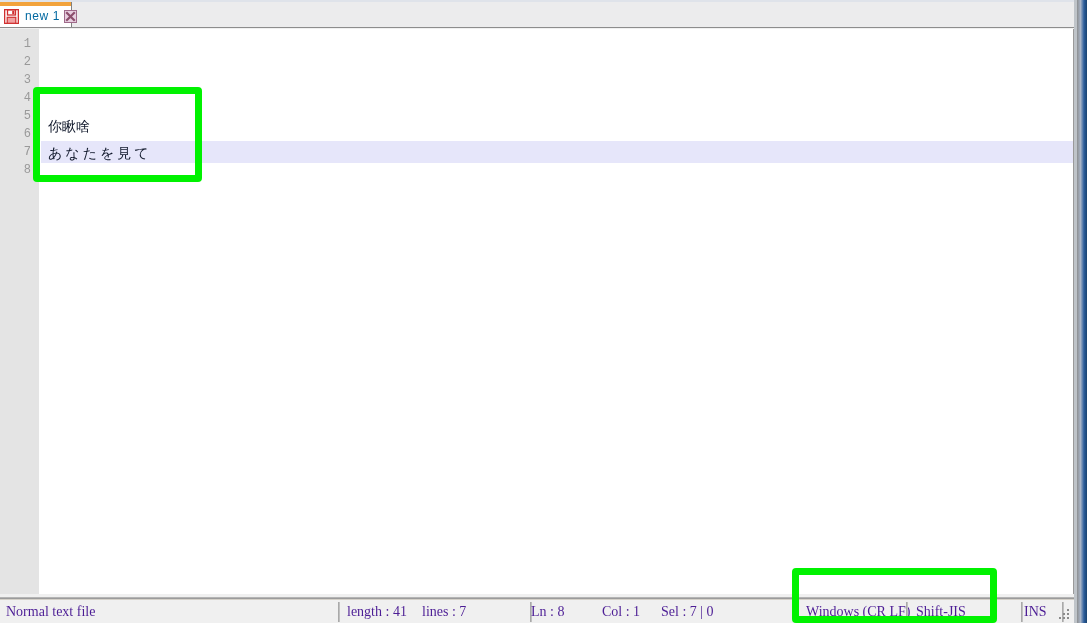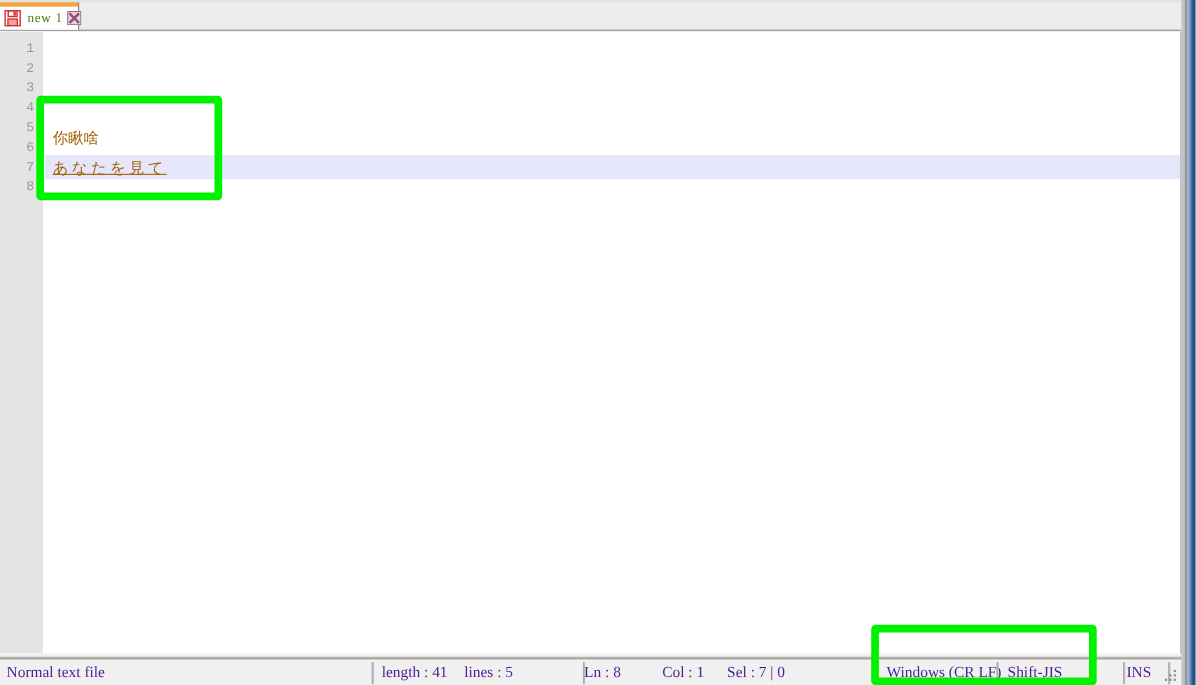--- a/index.html
+++ b/index.html
@@ -88,23 +88,23 @@
     background: #f2a33c;
   }
   .tab-icon {
     width: 15px;
     height: 15px;
     margin-top: 3px;
     flex: 0 0 auto;
     position: relative;
   }
   .tab-label {
-    font-family: Liberation Serif, serif;
+    font-family: Liberation Sans, sans-serif;
     font-size: 12px;
-    color: #4d7c0f;
+    color: #0369a1;
     margin: 3px 0 0 6px;
     white-space: nowrap;
     letter-spacing: 0.6px;
   }
   .tab-close {
     width: 13px;
     height: 13px;
     margin: 3px 0 0 4px;
     flex: 0 0 auto;
     cursor: pointer;
@@ -158,26 +158,25 @@
     height: 22px;
     background: #e6e6fa;
   }
   .code-line {
     position: absolute;
     left: 7px;
     height: 18px;
     line-height: 18px;
     font-family: "DejaVu Sans", sans-serif;
     font-size: 14px;
-    color: #a16207;
+    color: #0f172a;
     white-space: pre;
   }
   .code-line.wide {
     letter-spacing: 3px;
-    text-decoration: underline;
   }
 
   
   .statusbar {
     position: absolute;
     left: 0;
     bottom: 0;
     width: 1074px;
     height: 26px;
     background: #f0f0f0;
@@ -293,21 +292,21 @@
     </div>
   </div>
 
   <div class="statusbar">
     <div class="statusbar-groove"></div>
 
     <div class="sb-cell" style="left:6px">Normal text file</div>
 
     <div class="sb-sep" style="left:338px"></div>
     <div class="sb-cell" style="left:347px">length : 41</div>
-    <div class="sb-cell" style="left:422px">lines : 5</div>
+    <div class="sb-cell" style="left:422px">lines : 7</div>
 
     <div class="sb-sep" style="left:530px"></div>
     <div class="sb-cell" style="left:531px">Ln : 8</div>
     <div class="sb-cell" style="left:602px">Col : 1</div>
     <div class="sb-cell" style="left:661px">Sel : 7 | 0</div>
 
     <div class="sb-sep" style="left:795px"></div>
     <div class="sb-cell" style="left:806px">Windows (CR LF)</div>
 
     <div class="sb-sep" style="left:906px"></div>

